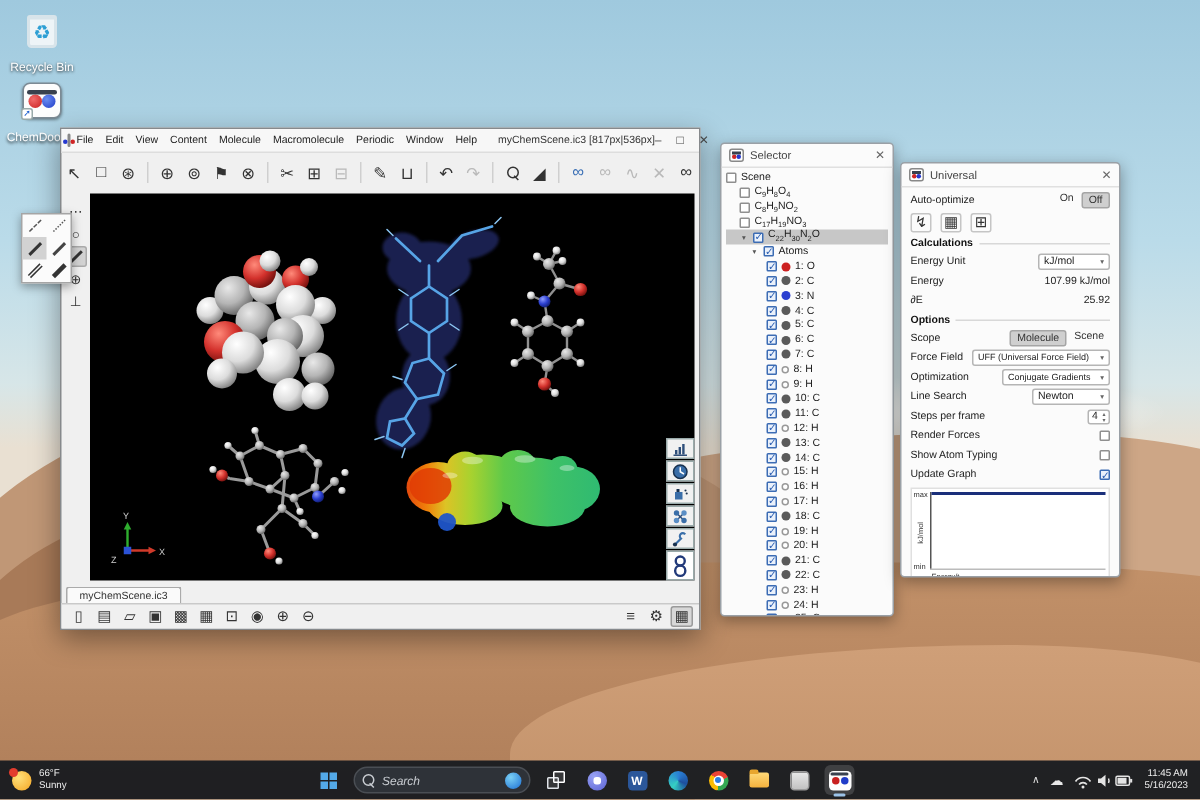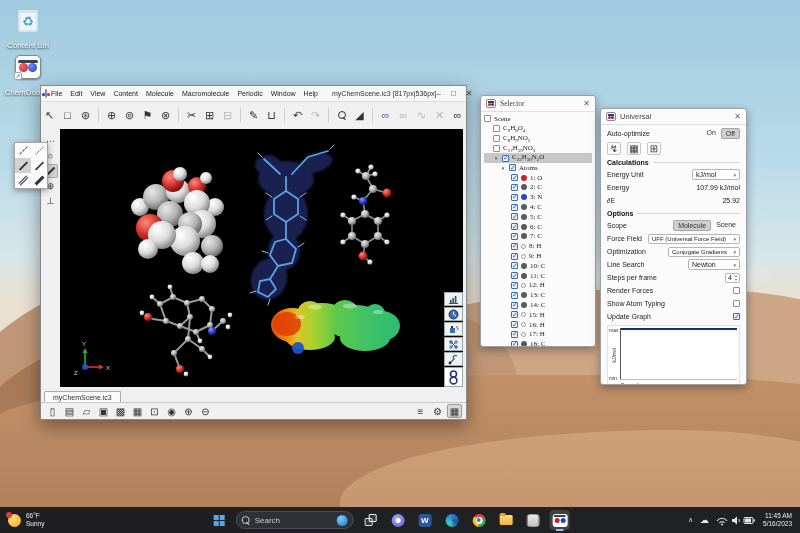--- a/index.html
+++ b/index.html
@@ -79,21 +79,21 @@
   .vbtn.tall { height:20px; background:#fff; }
 
   #tabrow { position:absolute; left:3px; bottom:17px; height:15px; display:flex; align-items:flex-end; }
   #scenetab { font-size:7px; color:#333; background:#fafafa; border:1px solid #aaa; border-bottom:none; padding:2px 8px 1px; border-radius:2px 2px 0 0; cursor:pointer; }
   #bottombar { position:absolute; left:0; bottom:0; width:100%; height:17px; background:#f0f0f0; border-top:1px solid #c9c9c9; display:flex; align-items:center; padding:0 4px; gap:2px; }
   .bbtn { width:15px; height:14px; display:flex; align-items:center; justify-content:center; font-size:10px; color:#333; border-radius:2px; cursor:pointer; }
   .bbtn.active { background:#d7d7d7; border:1px solid #9a9a9a; }
   .bspacer { flex:1 1 auto; }
 
   
-  #selector { left:480px; top:95px; width:116px; height:252px; overflow:hidden;font-family:Liberation Serif, serif; }
+  #selector { left:480px; top:95px; width:116px; height:316px; overflow:hidden; }
   #seltree { padding:2px 3px; }
   .trow { display:flex; align-items:center; gap:3px; height:9.8px; font-size:7px; color:#222; cursor:pointer; white-space:nowrap; }
   .trow.sel { background:#c7c7c7; }
   .arrow { font-size:5px; color:#555; width:6px; text-align:center; }
   .sp { display:inline-block; }
   .cb { position:relative; width:7px; height:7px; border:1px solid #8f8f8f; background:#fff; border-radius:1px; flex:0 0 auto; }
   .cb.on { border-color:#3c6cb4; background:#eaf1fb; }
   .cb.on::after { content:"✓"; position:absolute; left:0; top:-1.5px; font-size:7px; color:#2a5db0; }
   .dot { width:6px; height:6px; border-radius:50%; flex:0 0 auto; }
   sub { font-size:5px; }
@@ -128,21 +128,21 @@
   #taskbar { position:absolute; left:0; bottom:0; width:800px; height:26px; background:rgba(23,26,32,.95); display:flex; align-items:center; z-index:10; }
   #weather { display:flex; align-items:center; gap:5px; padding:0 8px; }
   .sun { position:relative; width:13px; height:13px; border-radius:50%; background:radial-gradient(circle at 35% 35%,#ffe07a,#f5a623); }
   .sun .bdg { position:absolute; top:-2px; left:-2px; width:6px; height:6px; border-radius:50%; background:#e23c2e; }
   #weather .wtxt { font-size:6.5px; color:#eee; line-height:1.25; }
   #centericons { position:absolute; left:50%; transform:translateX(-53%); display:flex; align-items:center; gap:7px; }
   .tico { width:20px; height:20px; display:flex; align-items:center; justify-content:center; border-radius:4px; cursor:pointer; position:relative; }
   .winlogo { display:grid; grid-template-columns:5px 5px; grid-template-rows:5px 5px; gap:1px; }
   .winlogo i { background:#53a9e8; }
   #searchpill { display:flex; align-items:center; gap:5px; width:118px; height:18px; border-radius:9px; background:#2e3238; border:1px solid #4a4e54; padding:0 5px; color:#c9cdd2; cursor:pointer; }
-  #searchpill .stxt { font-size:8px; flex:1; }
+  #searchpill .stxt { font-size:8px; flex:1;font-style:italic; }
   .bingdot { width:11px; height:11px; border-radius:50%; background:radial-gradient(circle at 35% 30%,#7ad0f5,#1c6fd4); }
   .tview { position:relative; width:12px; height:12px; }
   .tview i { position:absolute; width:8px; height:8px; border:1.4px solid #dfe3e8; border-radius:1px; background:rgba(255,255,255,.1); }
   .tview i:first-child { left:0; bottom:0; }
   .tview i:last-child { right:0; top:0; border-color:#fff; }
   .chat { width:13px; height:13px; border-radius:50%; background:radial-gradient(circle at 35% 30%,#9aa3f5,#5b63d3); position:relative; }
   .chat::after { content:""; position:absolute; inset:4px; background:#fff; border-radius:2px; }
   .word { width:13px; height:13px; border-radius:3px; background:#2b579a; color:#fff; font-size:8px; font-weight:bold; text-align:center; line-height:13px; }
   .edge { width:13px; height:13px; border-radius:50%; background:conic-gradient(from 220deg,#35d0c2,#2a7fd4 40%,#1d4f9e 70%,#35d0c2); }
   .chrome { position:relative; width:13px; height:13px; border-radius:50%; background:conic-gradient(from -50deg,#ea4335 0 33%,#34a853 33% 66%,#fbbc05 66% 100%); }
@@ -172,21 +172,21 @@
   <div class="cloud" style="left:60px;top:230px;width:300px;height:60px;"></div>
   <div class="cloud" style="left:500px;top:250px;width:280px;height:50px;"></div>
   <div class="dune dn2"></div>
   <div class="dune dn1"></div>
   <div class="dune dn3"></div>
   <div class="dune dn4"></div>
   <div class="dune dn5"></div>
 
   <div class="dicon" style="left:2px;top:10px;">
     <span class="glyph bin">♻</span>
-    <span class="lbl">Content Bin</span>
+    <span class="lbl">Recycle Bin</span>
   </div>
   <div class="dicon" style="left:2px;top:55px;">
     <span class="glyph cdicon">
         <span class="band"></span>
         <span class="shortcut">➚</span>
       </span>
     <span class="lbl">ChemDood...</span>
   </div>
 
   <div id="palette">

